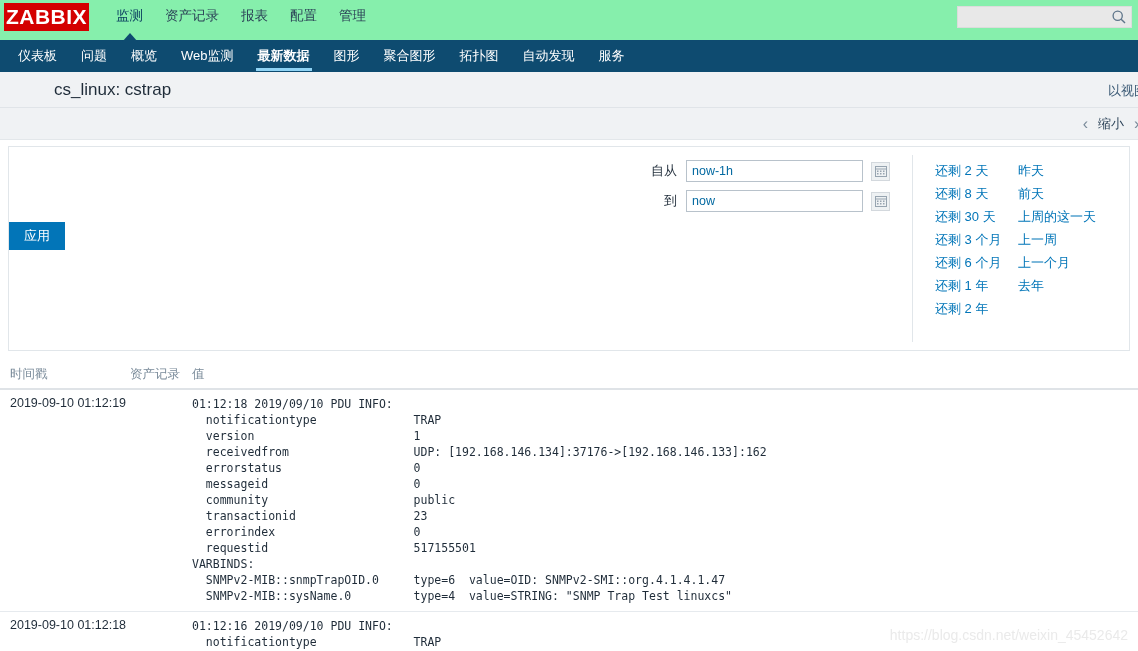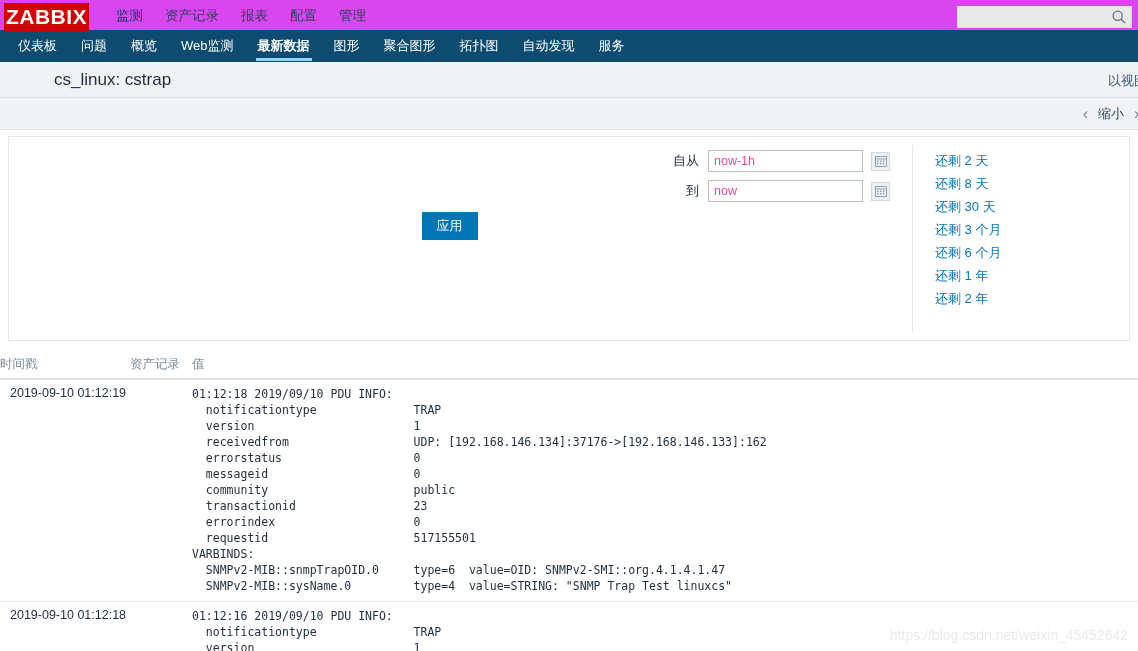--- a/index.html
+++ b/index.html
@@ -6,22 +6,22 @@
   html, body {
     width: 1138px; height: 651px;
     overflow: hidden;
     background: #ffffff;
     font-family: "Liberation Sans", "DejaVu Sans", sans-serif;
   }
 
   
   .topbar {
     position: relative;
-    height: 30px;
-    background: #d946ef;
+    height: 40px;
+    background: #86efac;
     display: flex;
     align-items: flex-start;
   }
   .logo {
     width: 85px; height: 28px;
     background: #d40000;
     color: #ffffff;
     font-family: "Liberation Sans", "DejaVu Sans", sans-serif;
     font-weight: bold;
     font-size: 21px;
@@ -181,40 +181,40 @@
     margin-bottom: 8px;
     padding-right: 22px;
   }
   .flabel {
     font-size: 13px;
     color: #1f2c39;
     margin-right: 9px;
     white-space: nowrap;
   }
   .finput {
-    width: 155px; height: 22px;
+    width: 177px; height: 22px;
     border: 1px solid #b8c2cb;
     font-size: 12.5px;
-    color: #ec4899;
+    color: #0369a1;
     padding: 0 5px;
     outline: none;
     background: #ffffff;
     font-family: "Liberation Sans", sans-serif;
   }
   .cal-btn {
     width: 19px; height: 19px;
     margin-left: 8px;
     border: 1px solid #d3d8dd;
     background: #eef1f3;
     display: flex; align-items: center; justify-content: center;
     cursor: pointer;
   }
   .apply-row {
     display: flex;
-    justify-content: center;
+    justify-content: flex-start;
     padding-right: 22px;
     margin-top: 10px;
   }
   .apply-btn {
     background: #0275b8;
     color: #ffffff;
     border: 1px solid #0275b8;
     font-size: 13px;
     padding: 4px 14px;
     cursor: pointer;
@@ -256,21 +256,21 @@
   .thead {
     display: flex;
     border-bottom: 2px solid #dfe3e7;
     padding: 4px 0 5px 0;
   }
   .th {
     color: #7a8b9a;
     font-size: 12.5px;
     white-space: nowrap;
   }
-  .th.ts   { width: 130px; }
+  .th.ts   { width: 130px; padding-left: 10px; }
   .th.loc  { width: 62px; }
   .th.val  { flex: 1 1 auto; }
 
   .trow {
     display: flex;
     border-bottom: 1px solid #e6eaee;
     padding: 6px 0 7px 0;
     align-items: flex-start;
   }
   .td-ts {
@@ -401,20 +401,28 @@
     <div class="filter-right">
       <div class="tcol c1">
         <a class="tlink">还剩 2 天</a>
         <a class="tlink">还剩 8 天</a>
         <a class="tlink">还剩 30 天</a>
         <a class="tlink">还剩 3 个月</a>
         <a class="tlink">还剩 6 个月</a>
         <a class="tlink">还剩 1 年</a>
         <a class="tlink">还剩 2 年</a>
       </div>
+      <div class="tcol c2">
+        <a class="tlink">昨天</a>
+        <a class="tlink">前天</a>
+        <a class="tlink">上周的这一天</a>
+        <a class="tlink">上一周</a>
+        <a class="tlink">上一个月</a>
+        <a class="tlink">去年</a>
+      </div>
 
     </div>
   </div>
 
   <div class="table-wrap">
     <div class="thead">
       <div class="th ts">时间戳</div>
       <div class="th loc">资产记录</div>
       <div class="th val">值</div>
     </div>

